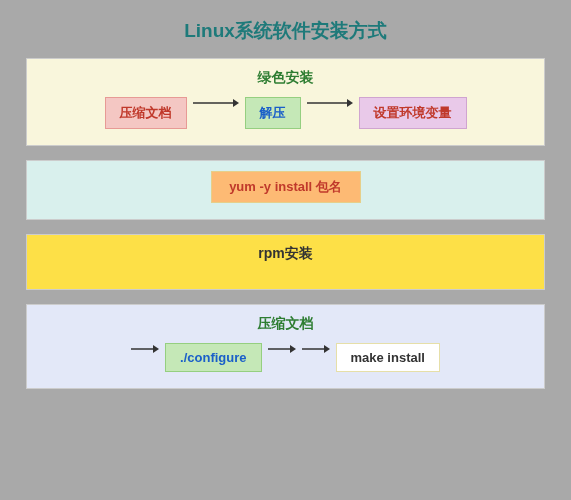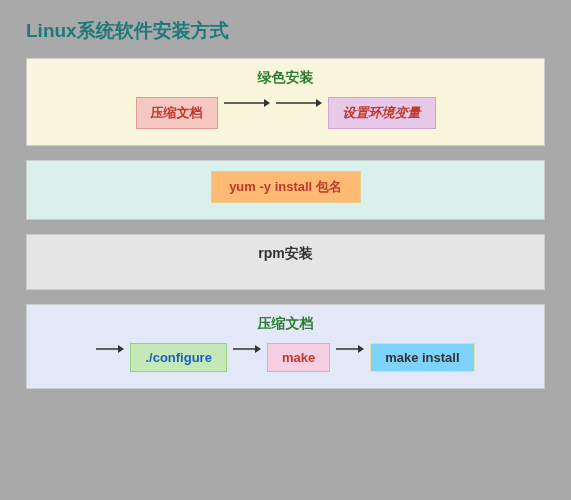--- a/index.html
+++ b/index.html
@@ -4,34 +4,34 @@
   <style>
     * { margin: 0; padding: 0; box-sizing: border-box; }
     body {
       width: 571px;
       height: 500px;
       background: #a9a9a9;
       font-family: "Microsoft YaHei", Arial, sans-serif;
       padding: 18px 26px;
     }
     .title {
-      text-align: left;
+      text-align: center;
       font-size: 19px;
       font-weight: bold;
       color: #1e7a7a;
       margin-bottom: 14px;
     }
     .section {
       border: 1px solid #ccc;
       padding: 10px 16px 16px;
       margin-bottom: 14px;
     }
     .section-green { background: #f9f6dc; }
     .section-yum   { background: #d9f0ed; }
-    .section-rpm   { background: #e5e5e5; }
+    .section-rpm   { background: #fde047; }
     .section-src   { background: #e3e8f8; }
     .section-title {
       text-align: center;
       font-size: 14px;
       font-weight: bold;
       margin-bottom: 10px;
     }
     .t-green { color: #2e7d32; }
     .t-yum   { color: #c0392b; }
     .t-rpm   { color: #333; }
@@ -44,23 +44,23 @@
     .box {
       border: 1px solid;
       padding: 6px 14px;
       font-size: 13px;
       font-weight: bold;
       text-align: center;
       white-space: nowrap;
     }
     .box-red    { background:#f4c7c3; border-color:#e79a95; color:#c0392b; }
     .box-green  { background:#c5e8b7; border-color:#95cf80; color:#1a5fc9; }
-    .box-purple { background:#e9c9e9; border-color:#d0a4d0; color:#c0392b;font-style:italic; }
+    .box-purple { background:#e9c9e9; border-color:#d0a4d0; color:#c0392b; }
     .box-yellow { background:#fdba74; border-color:#e6cf8a; color:#c0392b; }
-    .box-cream  { background:#7dd3fc; border-color:#e6dfa8; color:#333; }
+    .box-cream  { background:#ffffff; border-color:#e6dfa8; color:#333; }
     .box-pink   { background:#f6cde3; border-color:#e5a8cc; color:#c0392b; }
     .arrow {
       flex: 0 0 auto;
     }
     .arrow svg { display:block; }
     .wide { min-width: 150px; }
   </style>
 </head>
 <body>
 
@@ -69,20 +69,21 @@
 <div class="section section-green">
   <div class="section-title t-green">绿色安装</div>
   <div class="row">
     <div class="box box-red">压缩文档</div>
     <span class="arrow">
         <svg width="46" height="12">
           <line x1="0" y1="6" x2="40" y2="6" stroke="#333" stroke-width="1.5"></line>
           <polygon points="40,2 46,6 40,10" fill="#333"></polygon>
         </svg>
       </span>
+    <div class="box box-green">解压</div>
     <span class="arrow">
         <svg width="46" height="12">
           <line x1="0" y1="6" x2="40" y2="6" stroke="#333" stroke-width="1.5"></line>
           <polygon points="40,2 46,6 40,10" fill="#333"></polygon>
         </svg>
       </span>
     <div class="box box-purple">设置环境变量</div>
   </div>
 </div>
 
@@ -105,21 +106,20 @@
           <polygon points="22,2 28,6 22,10" fill="#333"></polygon>
         </svg>
       </span>
     <div class="box box-green">./configure</div>
     <span class="arrow">
         <svg width="28" height="12">
           <line x1="0" y1="6" x2="22" y2="6" stroke="#333" stroke-width="1.5"></line>
           <polygon points="22,2 28,6 22,10" fill="#333"></polygon>
         </svg>
       </span>
-    <div class="box box-pink">make</div>
     <span class="arrow">
         <svg width="28" height="12">
           <line x1="0" y1="6" x2="22" y2="6" stroke="#333" stroke-width="1.5"></line>
           <polygon points="22,2 28,6 22,10" fill="#333"></polygon>
         </svg>
       </span>
     <div class="box box-cream">make install</div>
   </div>
 </div>
 

